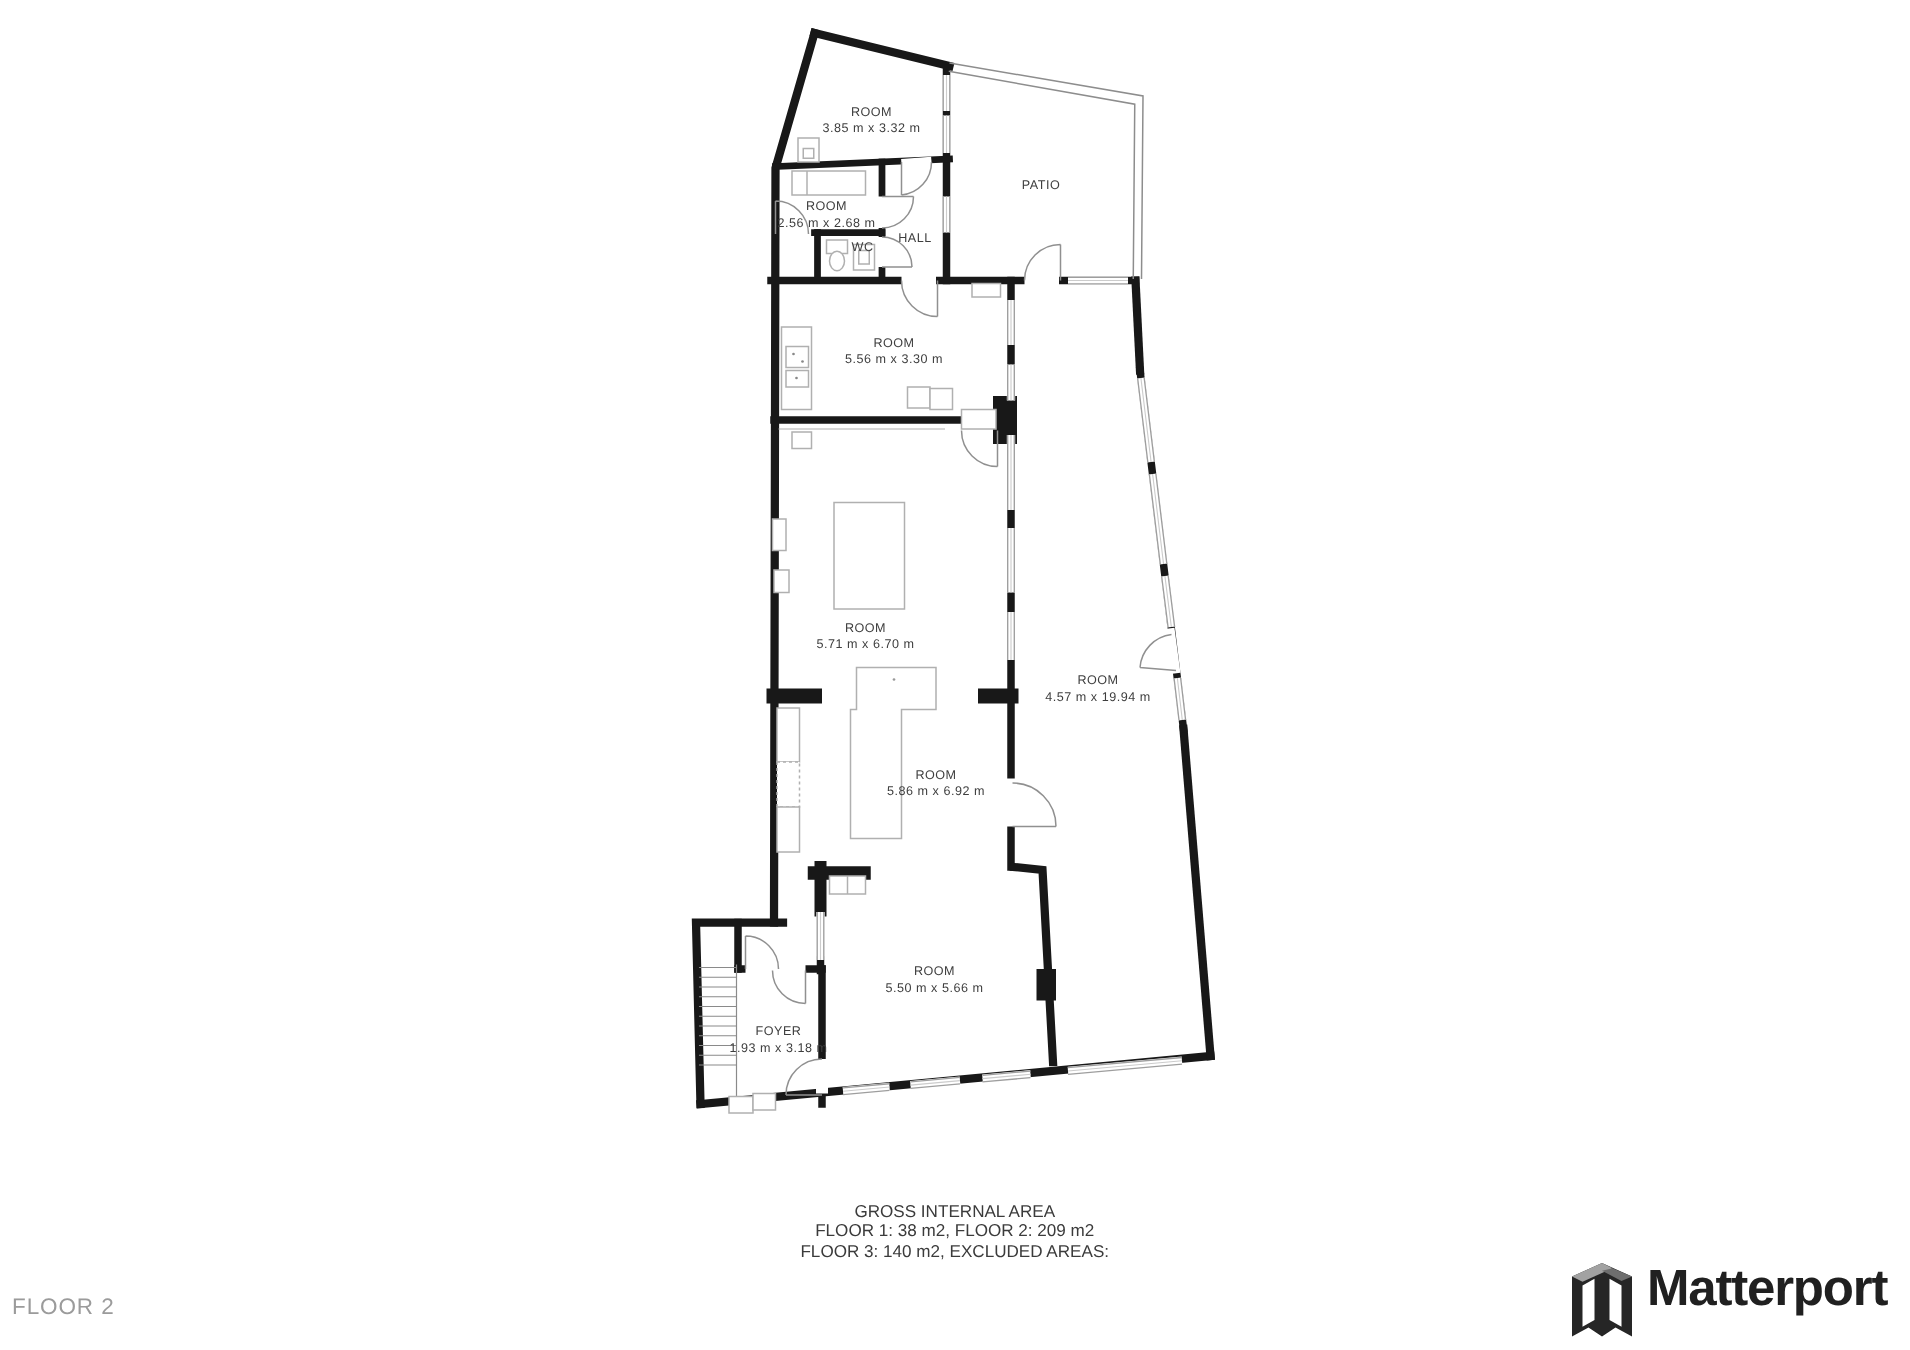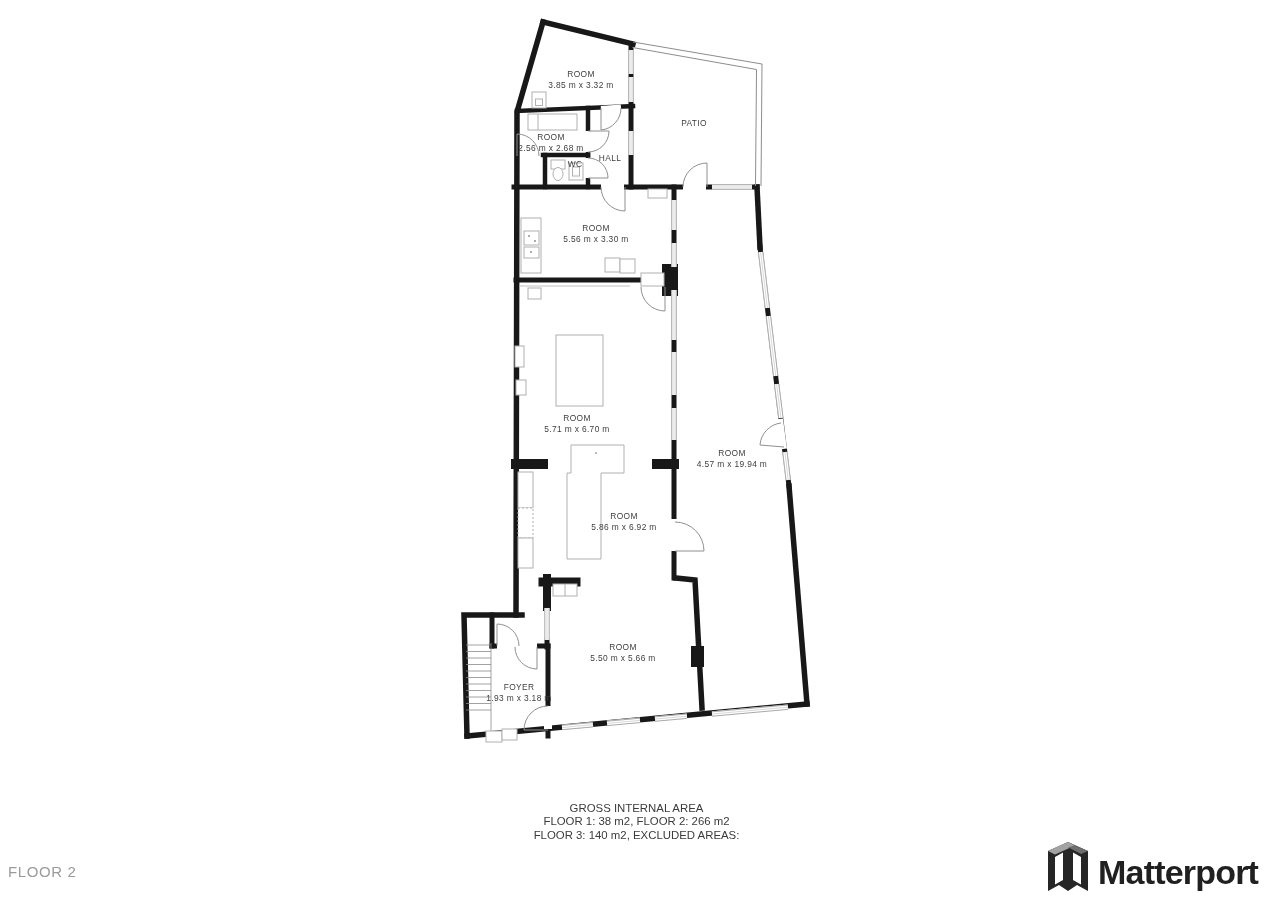--- a/index.html
+++ b/index.html
@@ -19,21 +19,21 @@
   }
   .footer .disclaimer {
     color:#b3b3b3; font-size:10.4px; margin-top:2px; letter-spacing:0.2px;
   }
   .floor-label {
     position:absolute; left:8px; top:863px;
     font-size:15px; color:#9b9b9b; letter-spacing:0.6px;
   }
   .brand {
     position:absolute; left:1040px; top:840px; height:52px;
-    display:flex; align-items:flex-end; gap:9px;
+    display:flex; align-items:flex-start; gap:9px;
   }
   .brand-text {
     font-size:34px; font-weight:bold; color:#202020; letter-spacing:-0.8px;
   }
 </style>
 </head>
 <body>
 
 <svg id="plan-svg" width="1273" height="900" viewBox="0 0 1273 900">
 
@@ -218,21 +218,21 @@
     <text x="732" y="467">4.57 m x 19.94 m</text>
     <text x="623" y="650">ROOM</text>
     <text x="623" y="661">5.50 m x 5.66 m</text>
     <text x="519" y="690">FOYER</text>
     <text x="519" y="701">1.93 m x 3.18 m</text>
   </g>
 </svg>
 
 <div class="footer">
   <div>GROSS INTERNAL AREA</div>
-  <div>FLOOR 1: 38 m2, FLOOR 2: 266 m2</div>
+  <div>FLOOR 1: 38 m2, FLOOR 2: 209 m2</div>
   <div>FLOOR 3: 140 m2, EXCLUDED AREAS:</div>
 </div>
 
 <div class="floor-label">FLOOR 2</div>
 
 <div class="brand">
   <svg width="49" height="52" viewBox="0 0 49 52">
     <polygon points="8,11 28,2 48,11 48,51 37,45 28,51 19,45 8,51" fill="#262626"></polygon>
     <polygon points="8,11 28,2 35,5.5 15,14.5" fill="#a2a2a2"></polygon>
     <polygon points="35,5.5 48,11 41,14 28,7.2" fill="#6e6e6e"></polygon>

